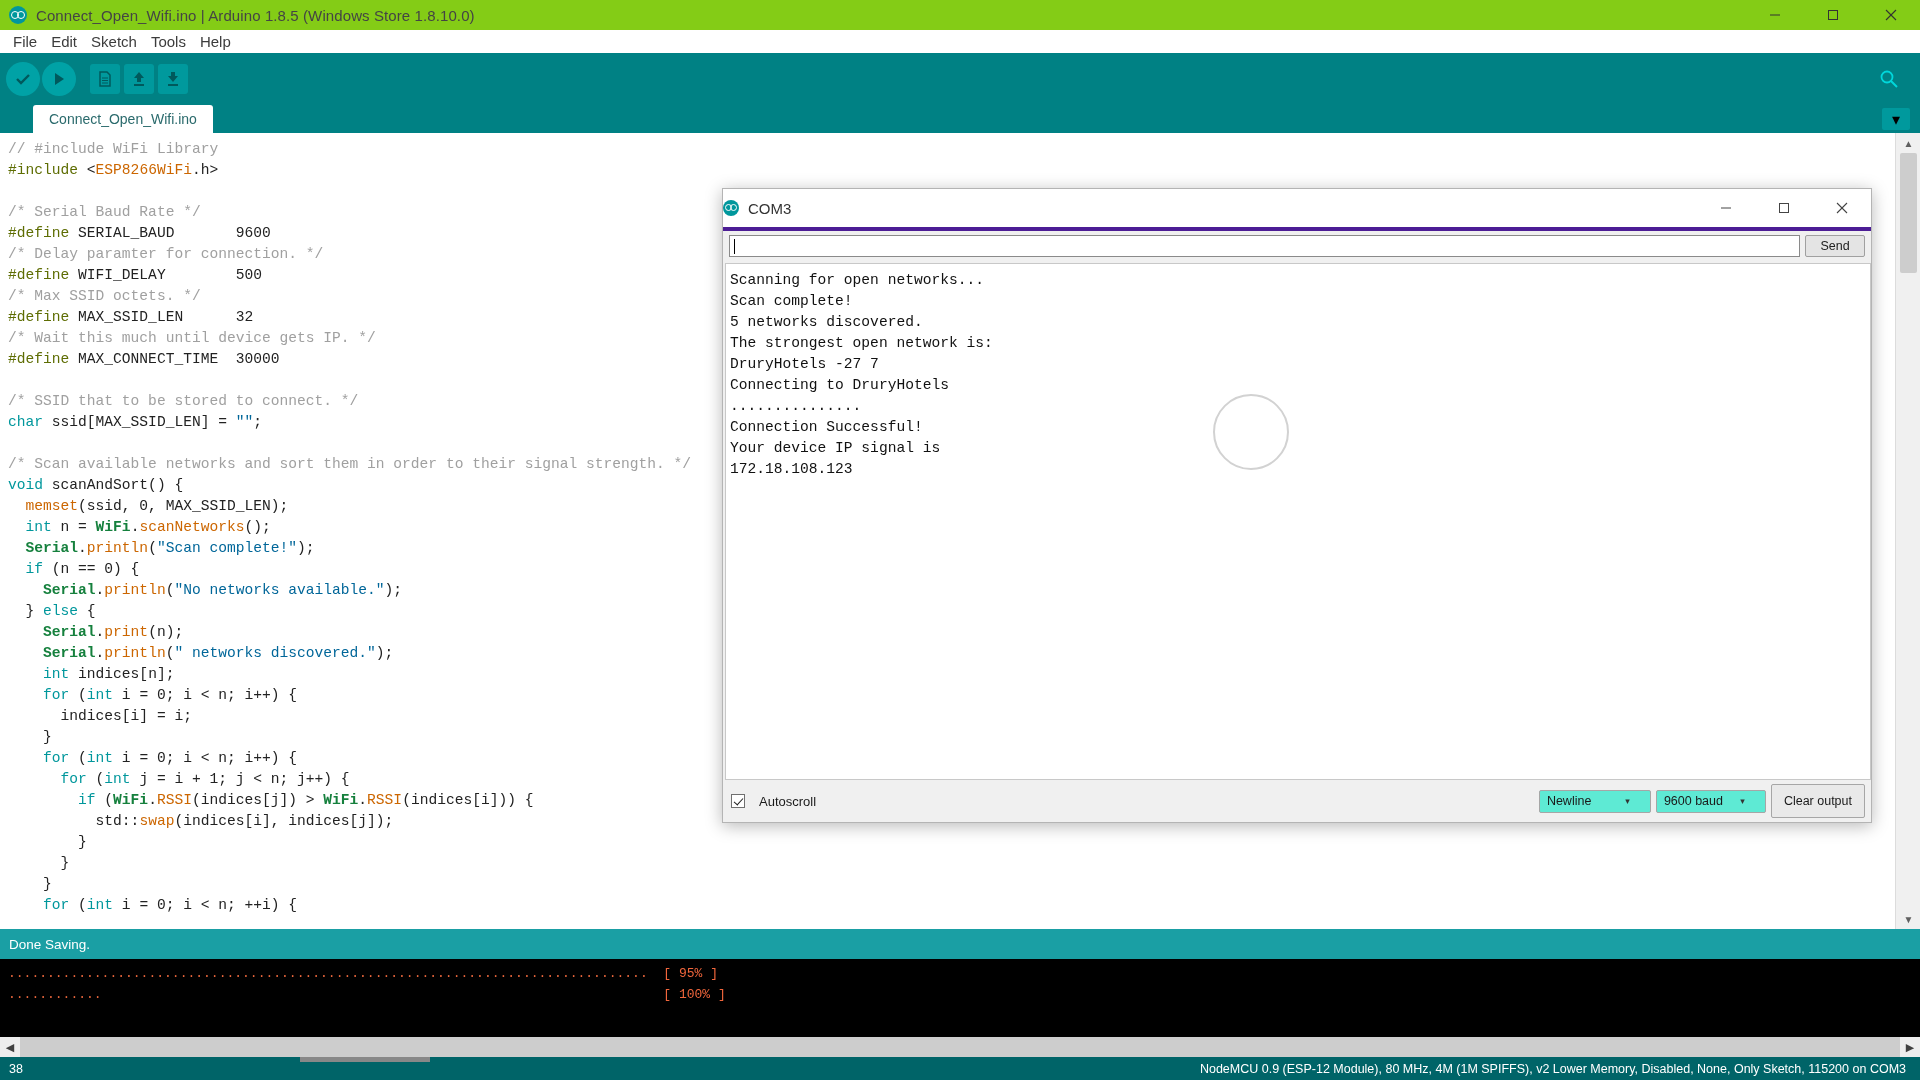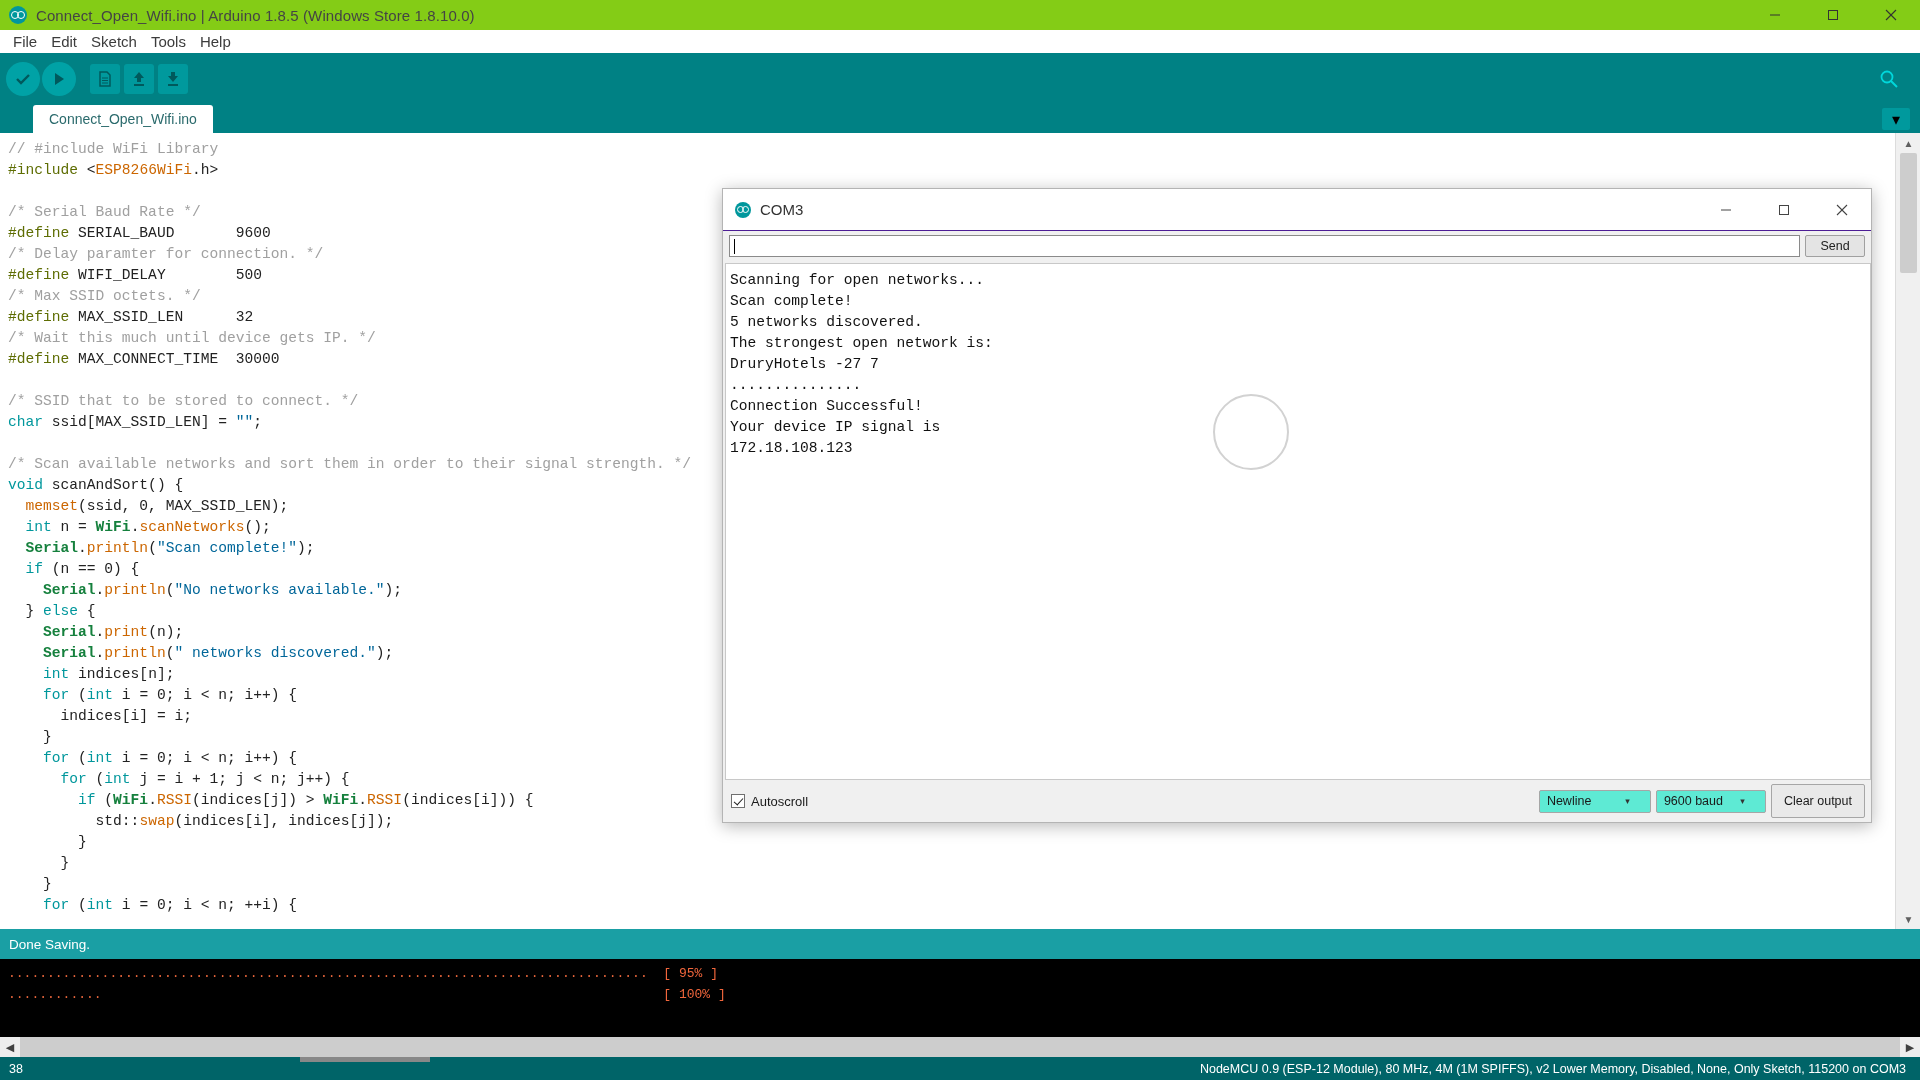--- a/index.html
+++ b/index.html
@@ -155,21 +155,21 @@
   }
 
   
   .serial {
     position: absolute; left: 722px; top: 188px; width: 1150px; height: 635px;
     background: #f0f0f0; border: 1px solid #b4b4b4;
     box-shadow: 0 3px 16px rgba(0,0,0,0.28);
   }
   .s-title {
     height: 42px; background: #ffffff; display: flex; align-items: center;
-    padding-left: 12px; border-bottom: 1px solid #4c1d95;
+    padding-left: 0; border-bottom: 4px solid #4c1d95;
   }
   .s-logo {
     width: 16px; height: 16px; border-radius: 50%; background: #00979c;
     position: relative; margin-right: 9px; flex: 0 0 auto;
   }
   .s-logo::before, .s-logo::after {
     content: ""; position: absolute; top: 4px; width: 5px; height: 5px;
     border: 1.5px solid #ffffff; border-radius: 50%;
   }
   .s-logo::before { left: 2px; }
@@ -208,21 +208,21 @@
   .s-spinner {
     position: absolute; left: 490px; top: 205px;
     width: 76px; height: 76px; border-radius: 50%;
     border: 2px solid #d2d2d2;
   }
   .s-bottom {
     position: absolute; left: 2px; bottom: 2px; width: 1146px; height: 38px;
     background: #f0f0f0; display: flex; align-items: center; padding: 0 6px;
   }
   .s-check {
-    display: flex; align-items: center; gap: 6px; font-size: 13px; color: #1a1a1a;
+    display: flex; align-items: center; gap: 14px; font-size: 13px; color: #1a1a1a;
   }
   .s-check .box {
     width: 14px; height: 14px; background: #ffffff;
     border: 1px solid #707070; position: relative;
   }
   .s-check .box::after {
     content: ""; position: absolute; left: 4px; top: 1px;
     width: 4px; height: 8px; border: solid #202020;
     border-width: 0 1.6px 1.6px 0; transform: rotate(42deg);
   }
@@ -374,21 +374,21 @@
       </div>
     </div>
 
     <div class="s-inputrow">
       <div class="s-input">
         <div class="s-caret"></div>
       </div>
       <div class="s-send">Send</div>
     </div>
 
-    <div class="s-output"><div>Scanning for open networks...</div><div>Scan complete!</div><div>5 networks discovered.</div><div>The strongest open network is:</div><div>DruryHotels -27 7</div><div>...............</div><div>Connection Successful!</div><div>Your device IP signal is</div><div>172.18.108.123</div></div>
+    <div class="s-output"><div>Scanning for open networks...</div><div>Scan complete!</div><div>5 networks discovered.</div><div>The strongest open network is:</div><div>DruryHotels -27 7</div><div>Connecting to DruryHotels</div><div>...............</div><div>Connection Successful!</div><div>Your device IP signal is</div><div>172.18.108.123</div></div>
     <div class="s-spinner"></div>
 
     <div class="s-bottom">
       <div class="s-check">
         <span class="box"></span>
         <span>Autoscroll</span>
       </div>
       <div class="s-selects">
         <div class="s-select sel-newline">
           <span class="cap">Newline</span>

